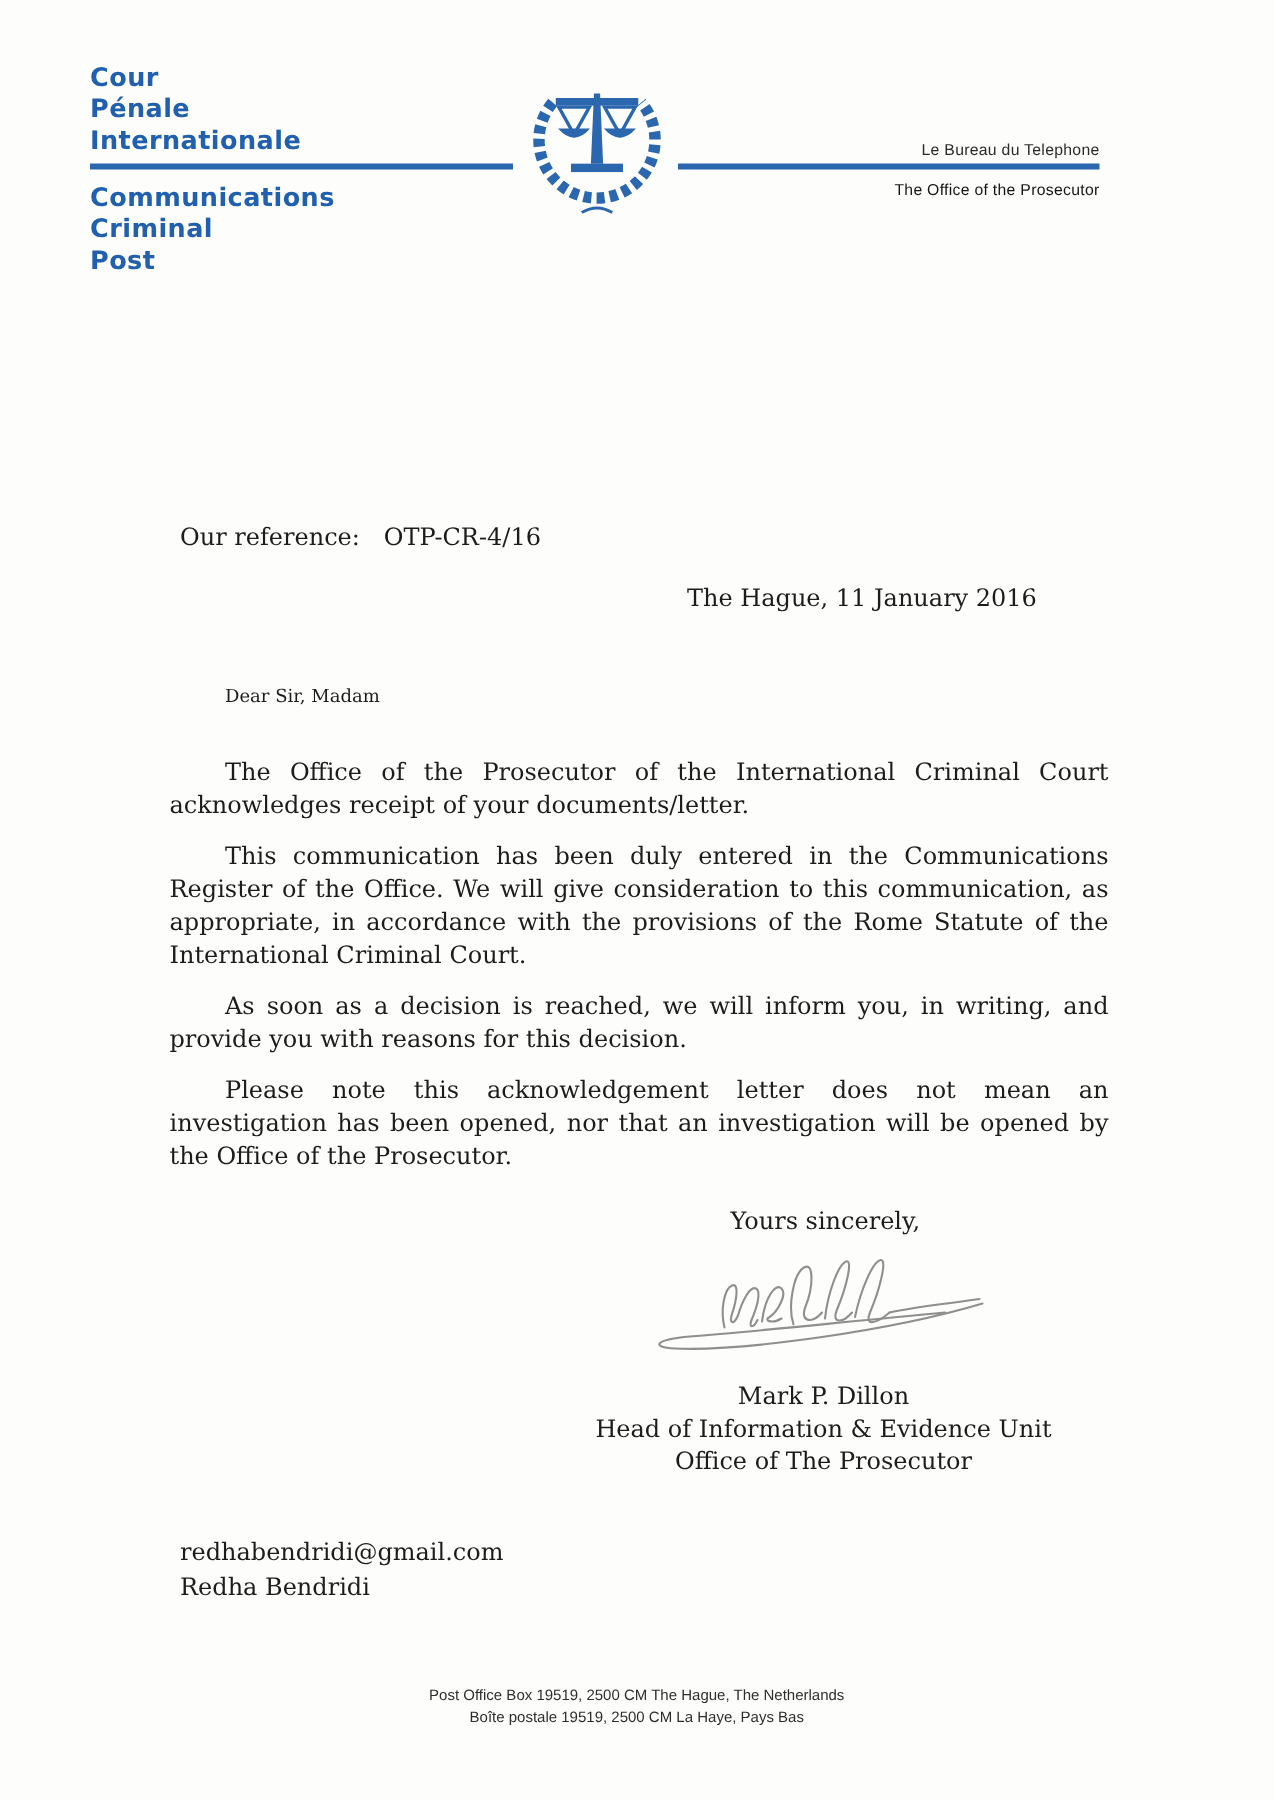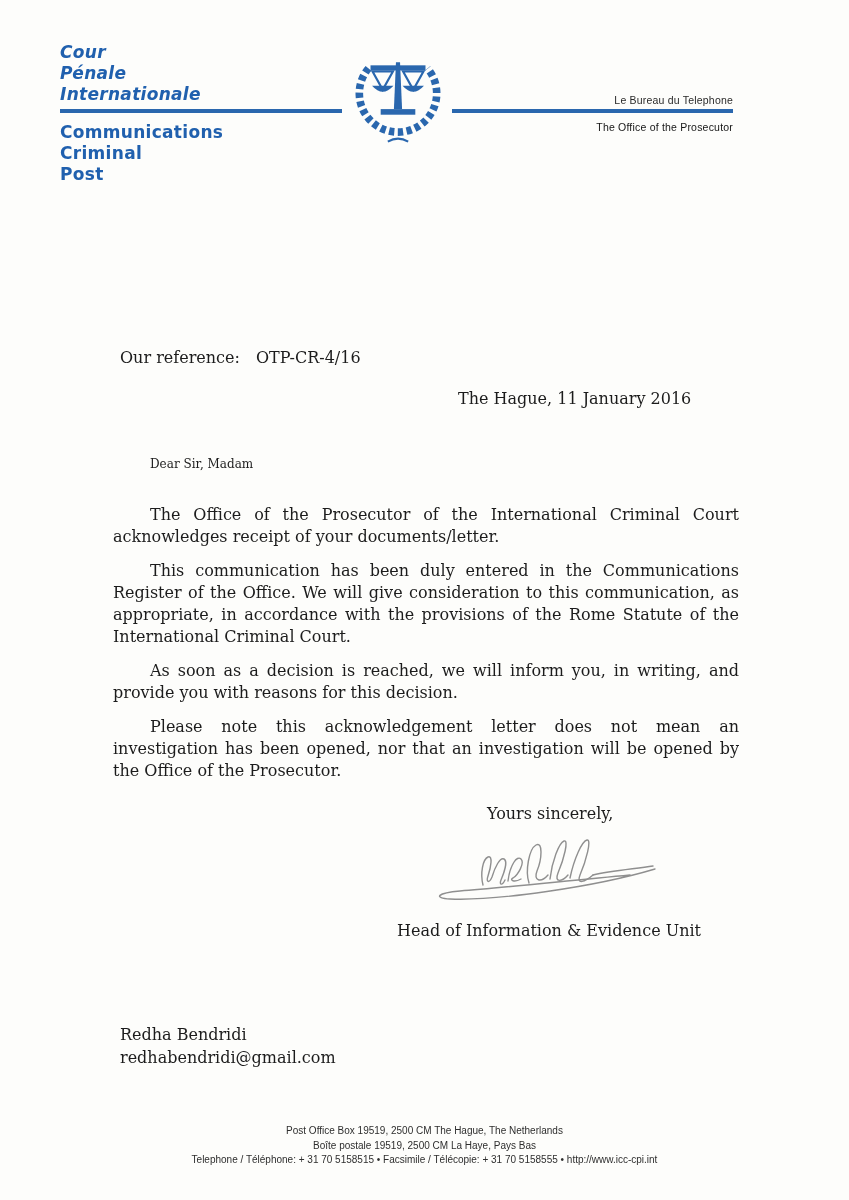--- a/index.html
+++ b/index.html
@@ -14,21 +14,21 @@
     overflow:hidden;
   }
 
   
   .logo-fr, .logo-en {
     position:absolute; left:60px;
     font-family:"DejaVu Sans","Liberation Sans",sans-serif;
     font-weight:bold; font-size:17px; line-height:21px;
     letter-spacing:.3px; color:#2060ae;
   }
-  .logo-fr { top:42px;font-style:italic; }
+  .logo-fr { top:42px; }
   .logo-en { top:122px; }
   .logo-fr span, .logo-en span { display:block; }
 
   .divider { position:absolute; top:109px; height:4px; background:#2a67ae; }
   .divider.left  { left:60px;  width:282px; }
   .divider.right { left:452px; width:281px; }
 
   .emblem { position:absolute; left:342px; top:56px; width:112px; height:94px; }
 
   .dept {
@@ -140,27 +140,28 @@
       <path d="M145,46 C147,28 154,10 159,8 C164,6 159,26 153,40 C149,50 157,49 163,42"></path>
       <path d="M165,45 C169,26 177,8 182,7 C187,6 181,28 175,42 C171,52 180,49 188,42"></path>
 
       <path d="M188,42 C205,38 228,36 248,33"></path>
 
       <path d="M250,36 C190,54 90,68 45,66 C28,65 32,60 55,58 C95,55 160,48 225,42"></path>
     </g>
   </svg>
 
   <div class="sig-block">
+    <div>Mark P. Dillon</div>
     <div>Head of Information &amp; Evidence Unit</div>
+    <div>Office of The Prosecutor</div>
   </div>
 
   <div class="recipient">
+    <div>redhabendridi@gmail.com</div>
     <div>Redha Bendridi</div>
-    <div>redhabendridi@gmail.com</div>
   </div>
 
   <div class="footer">
     <div>Post Office Box 19519, 2500 CM The Hague, The Netherlands</div>
     <div>Boîte postale 19519, 2500 CM La Haye, Pays Bas</div>
-    <div>Telephone / Téléphone: + 31 70 5158515 • Facsimile / Télécopie: + 31 70 5158555 • http://www.icc-cpi.int</div>
   </div>
 
 </div>
 
 </body></html>

